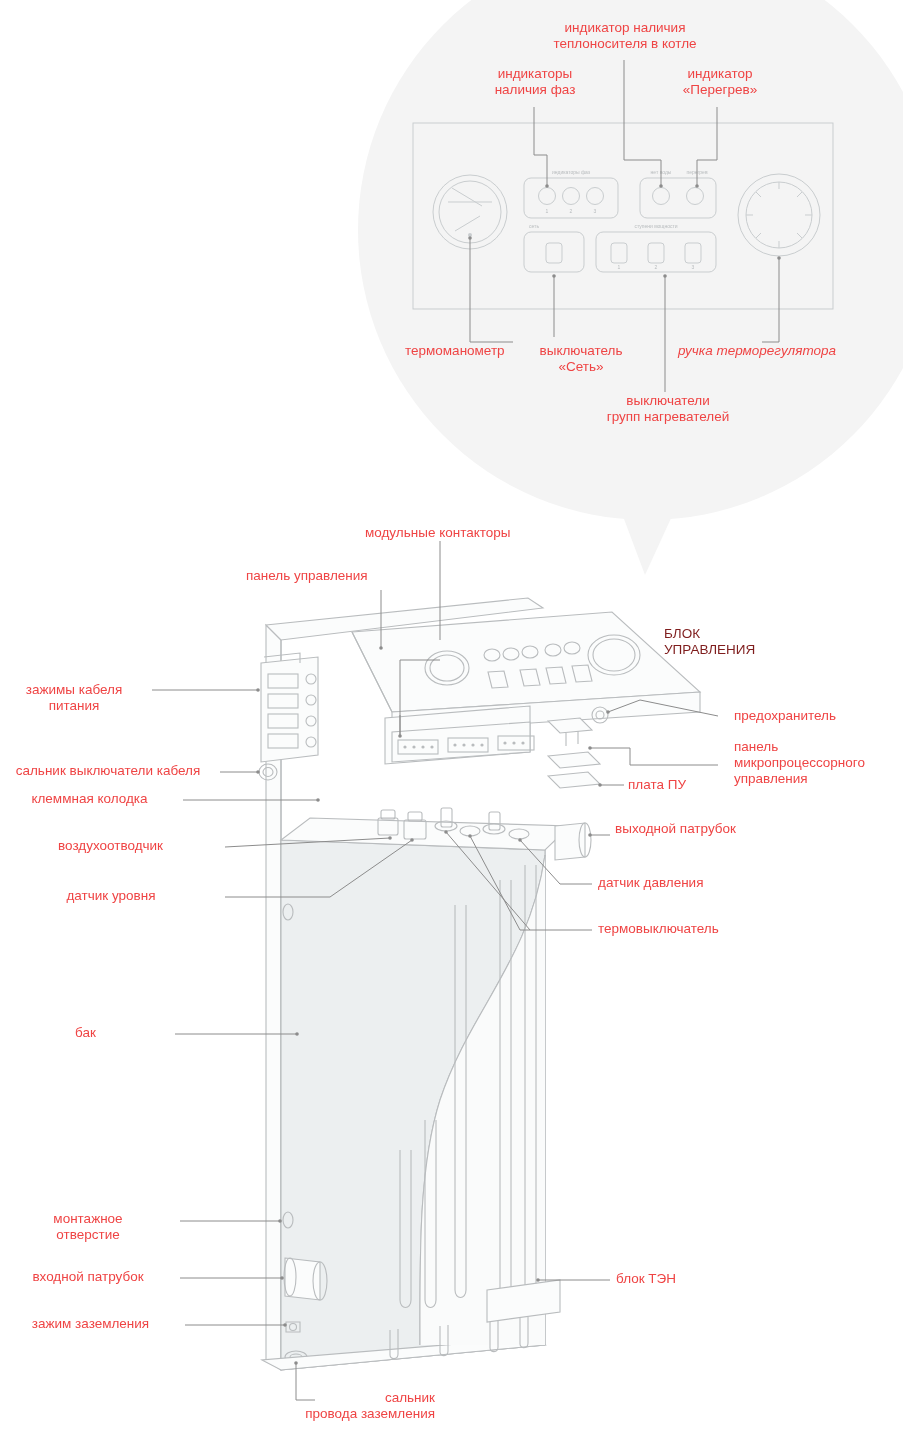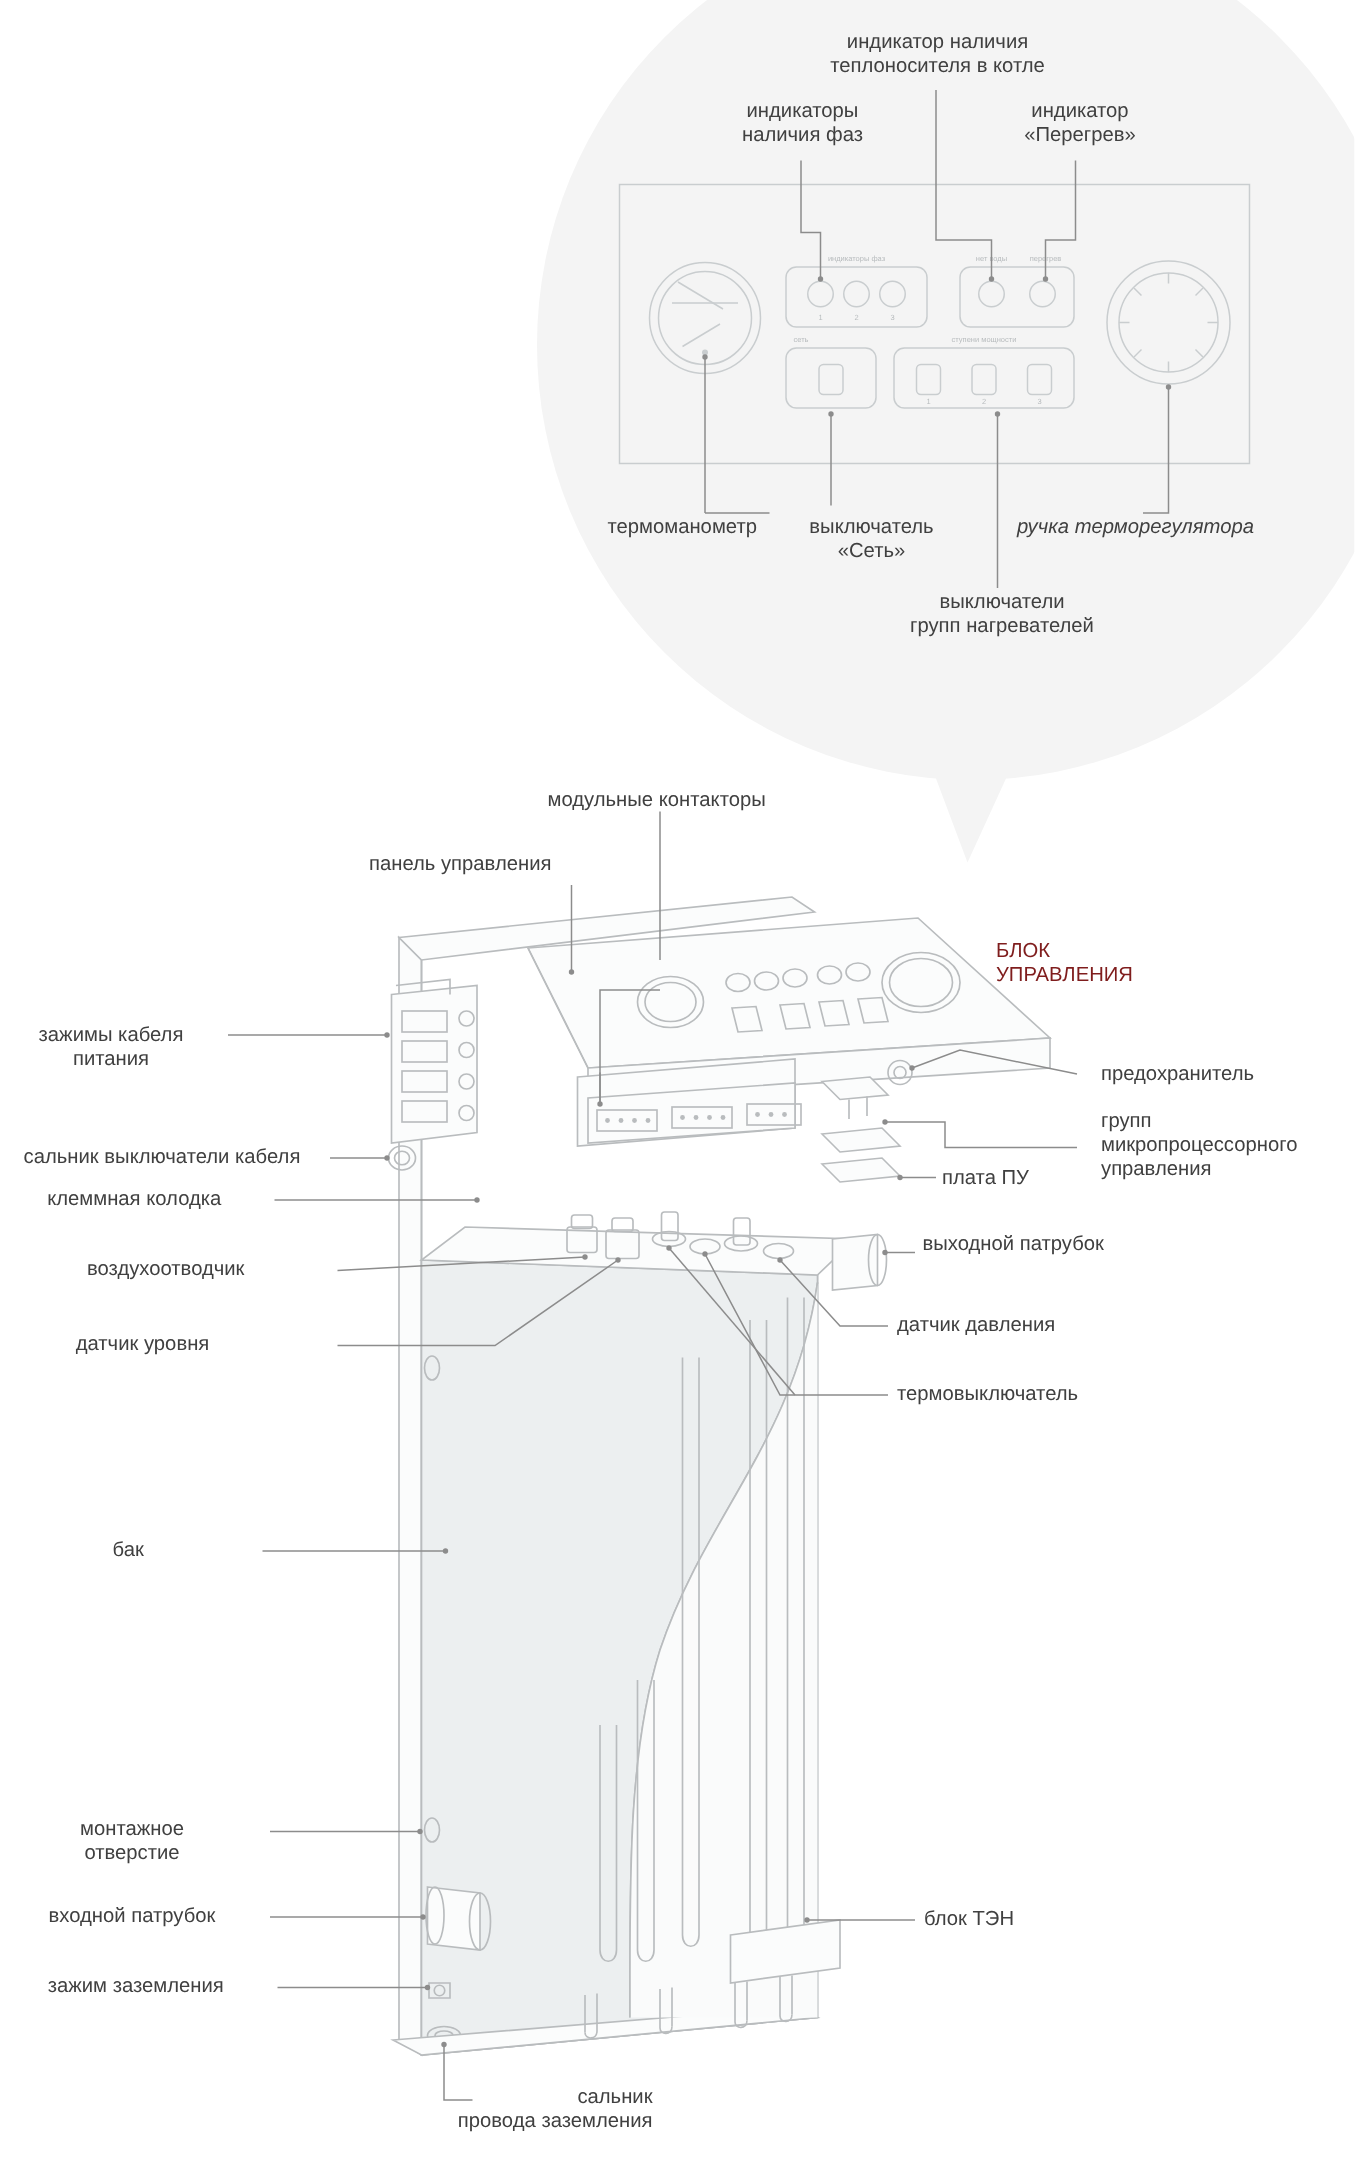--- a/index.html
+++ b/index.html
@@ -15,21 +15,21 @@
     position: relative;
     width: 903px;
     height: 1440px;
     overflow: hidden;
     background: #ffffff;
   }
   .lbl {
     position: absolute;
     font-size: 13.5px;
     line-height: 16px;
-    color: #404040;
+    color: #ef4444;
     white-space: pre-line;
   }
   .lbl.r { text-align: center; }
   .lbl.c { text-align: center; }
   .lbl.blue { color: #7f1d1d; }
   svg { display: block; }
   #vector {
     position: absolute;
     left: 0; top: 0;
     width: 903px;
@@ -346,37 +346,37 @@
   <div class="lbl" style="left:246px; top:568px; width:180px;">панель управления</div>
 
   <div class="lbl r" style="left:0px; top:682px; width:148px;">зажимы кабеля питания</div>
 
   <div class="lbl r" style="left:0px; top:763px; width:216px;">сальник выключатели кабеля</div>
 
   <div class="lbl r" style="left:0px; top:791px; width:179px;">клеммная колодка</div>
 
   <div class="lbl r" style="left:0px; top:838px; width:221px;">воздухоотводчик</div>
 
-  <div class="lbl r" style="left:0px; top:888px; width:190px;">датчик уровня</div>
+  <div class="lbl r" style="left:0px; top:888px; width:190px;padding-left:16px;">датчик уровня</div>
 
   <div class="lbl r" style="left:0px; top:1025px; width:171px;">бак</div>
 
   <div class="lbl r" style="left:0px; top:1211px; width:176px;">монтажное
 отверстие</div>
 
   <div class="lbl r" style="left:0px; top:1269px; width:176px;">входной патрубок</div>
 
   <div class="lbl r" style="left:0px; top:1316px; width:181px;">зажим заземления</div>
 
   <div class="lbl blue" style="left:664px; top:626px; width:120px;">БЛОК
 УПРАВЛЕНИЯ</div>
 
   <div class="lbl" style="left:734px; top:708px; width:180px;">предохранитель</div>
 
-  <div class="lbl" style="left:734px; top:739px; width:170px;">групп
+  <div class="lbl" style="left:734px; top:739px; width:170px;">панель
 микропроцессорного
 управления</div>
 
   <div class="lbl" style="left:628px; top:777px; width:130px;">плата ПУ</div>
 
   <div class="lbl" style="left:615px; top:821px; width:200px;">выходной патрубок</div>
 
   <div class="lbl" style="left:598px; top:875px; width:200px;">датчик давления</div>
 
   <div class="lbl" style="left:598px; top:921px; width:200px;">термовыключатель</div>

